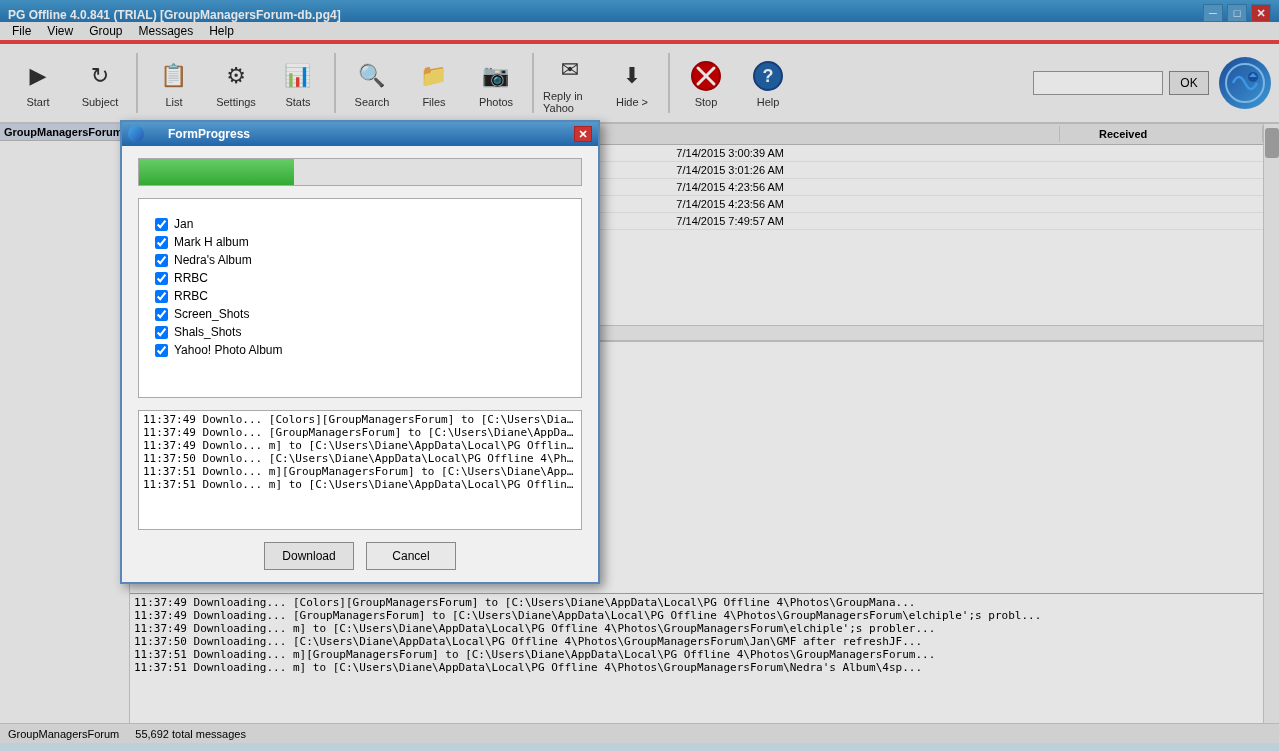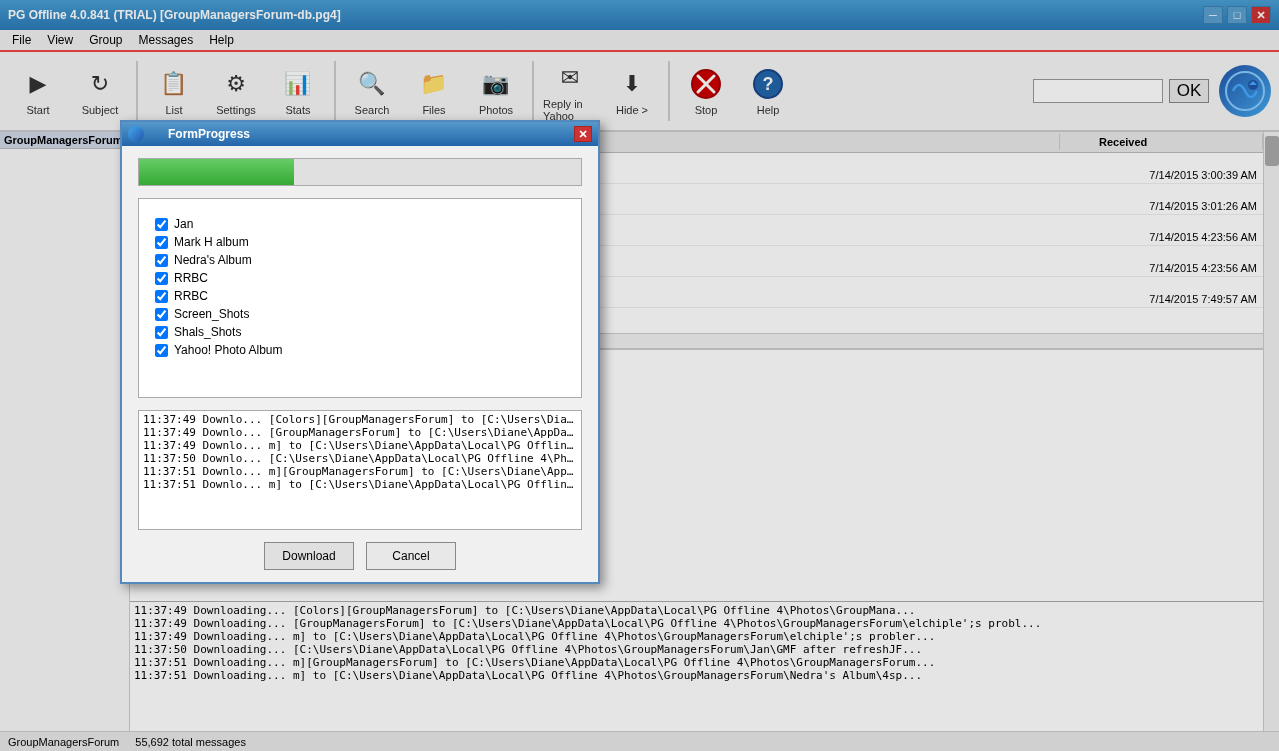--- a/index.html
+++ b/index.html
@@ -9,23 +9,23 @@
       background: #d4e8f0;
       width: 1279px;
       height: 751px;
       overflow: hidden;
       position: relative;
     }
 
     
     #title-bar {
       background: linear-gradient(to bottom, #4a9fd4, #2a7ab8);
-      height: 30px;
-      display: flex;
-      align-items: center;
+      height: 22px;
+      display: flex;
+      align-items: flex-end;
       justify-content: space-between;
       padding: 0 8px;
       color: white;
       font-size: 12px;
       font-weight: bold;
     }
     #title-bar-controls {
       display: flex;
       gap: 4px;
     }
@@ -43,21 +43,21 @@
     }
     .title-btn.close { background: #cc3333; }
 
     
     #menu-bar {
       background: #f0f0f0;
       height: 22px;
       display: flex;
       align-items: center;
       padding: 0 4px;
-      border-bottom: 2px solid #ef4444;
+      border-bottom: 4px solid #ef4444;
     }
     .menu-item {
       padding: 2px 8px;
       cursor: pointer;
       font-size: 12px;
     }
 
     
     #toolbar {
       background: #f5f5f5;
@@ -112,21 +112,21 @@
       height: 24px;
       border: 1px solid #999;
       padding: 2px 4px;
     }
     #ok-btn {
       width: 40px;
       height: 24px;
       background: #e8e8e8;
       border: 1px solid #888;
       cursor: pointer;
-      font-size: 17px;
+      font-size: 12px;
     }
 
     
     #logo {
       width: 52px;
       height: 52px;
       margin-left: 8px;
       background: linear-gradient(135deg, #2255aa, #44aaee);
       border-radius: 26px;
       display: flex;
@@ -185,21 +185,20 @@
     #msg-list {
       flex: 1;
       max-height: 180px;
       overflow-y: auto;
       background: white;
     }
     .msg-row {
       display: flex;
       border-bottom: 1px solid #eee;
       padding: 1px 0;
-      flex-direction: column;
     }
     .msg-subject {
       flex: 1;
       padding: 1px 6px;
       font-size: 11px;
       overflow: hidden;
       text-overflow: ellipsis;
       white-space: nowrap;
       max-width: 500px;
     }

